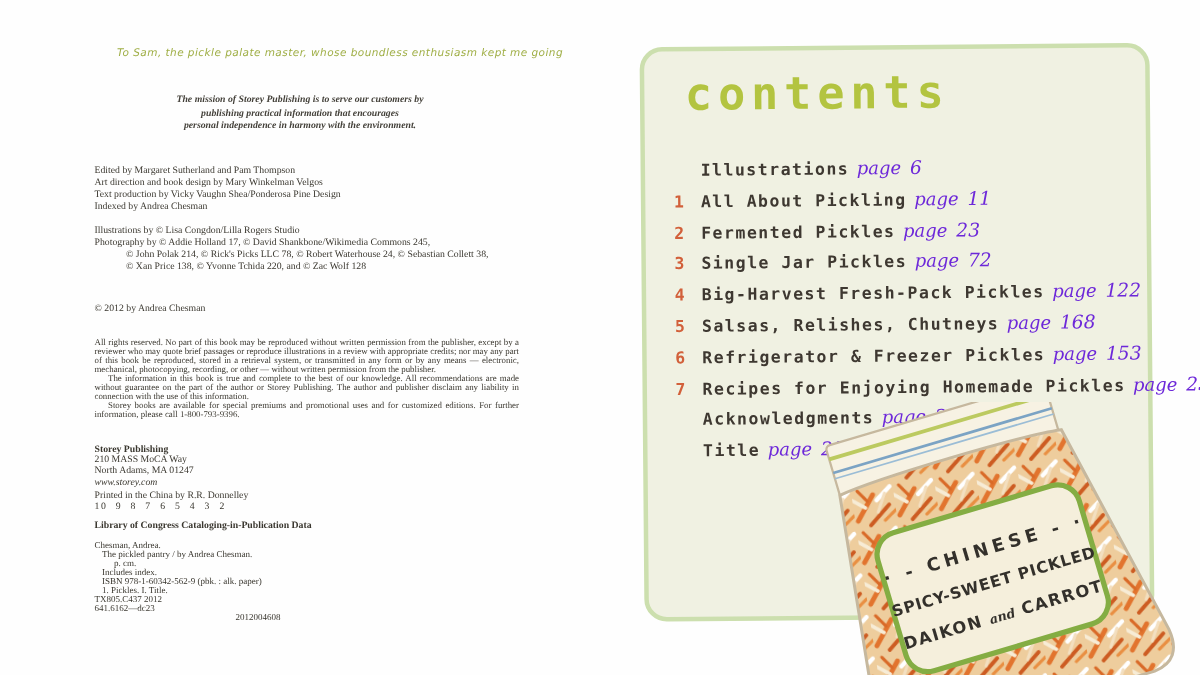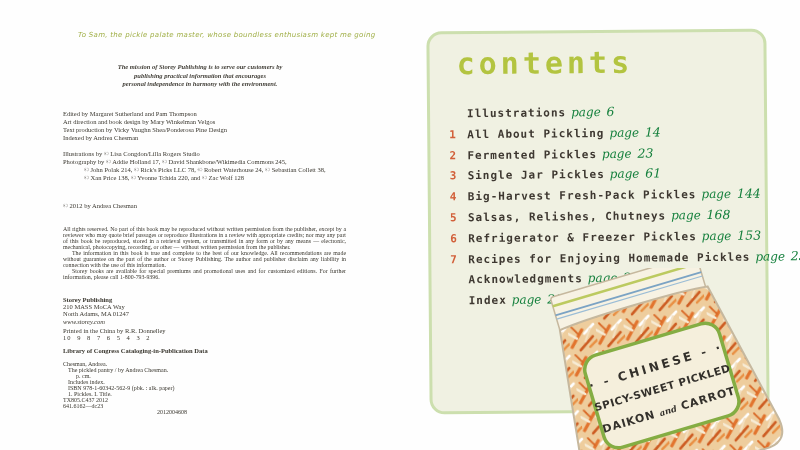--- a/index.html
+++ b/index.html
@@ -65,21 +65,21 @@
   }
   .toc { position:absolute; left:19px; top:71px; }
   .toc-row {
     height:20.8px; white-space:nowrap;
     font-family:"DejaVu Sans Mono", monospace; font-weight:bold;
     font-size:11px; letter-spacing:1px; color:#3e3831;
   }
   .toc-num { display:inline-block; width:18px; color:#d2603a; }
   .toc-page {
     font-family:"DejaVu Serif", serif; font-style:italic; font-weight:normal;
-    color:#15803d; font-size:12px; letter-spacing:0; margin-left:5px;
+    color:#6d28d9; font-size:12px; letter-spacing:0; margin-left:5px;
   }
   .toc-page .pn { font-size:12.5px; margin-left:2px; }
 
   
   .bag-svg { position:absolute; left:505px; top:268px; width:295px; height:182px; z-index:5; }
   .lbl1 { font-family:"DejaVu Sans", sans-serif; font-weight:600; font-size:12px; letter-spacing:3px; fill:#33302b; }
   .lbl2 { font-family:"DejaVu Sans", sans-serif; font-weight:600; font-size:10.5px; letter-spacing:.5px; fill:#33302b; }
   .lbl3 { font-family:"DejaVu Sans", sans-serif; font-weight:600; font-size:11px; letter-spacing:1px; fill:#33302b; }
   .script { font-family:"DejaVu Serif", serif; font-style:italic; font-size:8.5px; letter-spacing:0; }
 </style>
@@ -149,53 +149,53 @@
   </div>
 
   <div class="card">
     <div class="contents-title">contents</div>
     <div class="toc">
     <div class="toc-row">
       <span class="toc-num"></span><span class="toc-label">Illustrations</span><span class="toc-page"><span class="pw">page </span><span class="pn">6</span></span>
     </div>
 
     <div class="toc-row">
-      <span class="toc-num">1</span><span class="toc-label">All About Pickling</span><span class="toc-page"><span class="pw">page </span><span class="pn">14</span></span>
+      <span class="toc-num">1</span><span class="toc-label">All About Pickling</span><span class="toc-page"><span class="pw">page </span><span class="pn">11</span></span>
     </div>
 
     <div class="toc-row">
       <span class="toc-num">2</span><span class="toc-label">Fermented Pickles</span><span class="toc-page"><span class="pw">page </span><span class="pn">23</span></span>
     </div>
 
     <div class="toc-row">
-      <span class="toc-num">3</span><span class="toc-label">Single Jar Pickles</span><span class="toc-page"><span class="pw">page </span><span class="pn">61</span></span>
-    </div>
-
-    <div class="toc-row">
-      <span class="toc-num">4</span><span class="toc-label">Big-Harvest Fresh-Pack Pickles</span><span class="toc-page"><span class="pw">page </span><span class="pn">144</span></span>
+      <span class="toc-num">3</span><span class="toc-label">Single Jar Pickles</span><span class="toc-page"><span class="pw">page </span><span class="pn">72</span></span>
+    </div>
+
+    <div class="toc-row">
+      <span class="toc-num">4</span><span class="toc-label">Big-Harvest Fresh-Pack Pickles</span><span class="toc-page"><span class="pw">page </span><span class="pn">122</span></span>
     </div>
 
     <div class="toc-row">
       <span class="toc-num">5</span><span class="toc-label">Salsas, Relishes, Chutneys</span><span class="toc-page"><span class="pw">page </span><span class="pn">168</span></span>
     </div>
 
     <div class="toc-row">
       <span class="toc-num">6</span><span class="toc-label">Refrigerator &amp; Freezer Pickles</span><span class="toc-page"><span class="pw">page </span><span class="pn">153</span></span>
     </div>
 
     <div class="toc-row">
       <span class="toc-num">7</span><span class="toc-label">Recipes for Enjoying Homemade Pickles</span><span class="toc-page"><span class="pw">page </span><span class="pn">236</span></span>
     </div>
 
     <div class="toc-row">
       <span class="toc-num"></span><span class="toc-label">Acknowledgments</span><span class="toc-page"><span class="pw">page </span><span class="pn">291</span></span>
     </div>
 
     <div class="toc-row">
-      <span class="toc-num"></span><span class="toc-label">Index</span><span class="toc-page"><span class="pw">page </span><span class="pn">292</span></span>
+      <span class="toc-num"></span><span class="toc-label">Title</span><span class="toc-page"><span class="pw">page </span><span class="pn">292</span></span>
     </div>
   </div>
   </div>
 
   <svg class="bag-svg" viewBox="0 0 295 182" xmlns="http://www.w3.org/2000/svg">
     <defs>
       <pattern id="shreds" width="28" height="28" patternUnits="userSpaceOnUse" patternTransform="rotate(8)">
         <rect width="28" height="28" fill="#eecd9d"></rect>
         <path d="M2,22 L14,6" stroke="#e2742e" stroke-width="3.2" stroke-linecap="round"></path>
         <path d="M10,26 L24,14" stroke="#cd5c22" stroke-width="2.6" stroke-linecap="round"></path>

